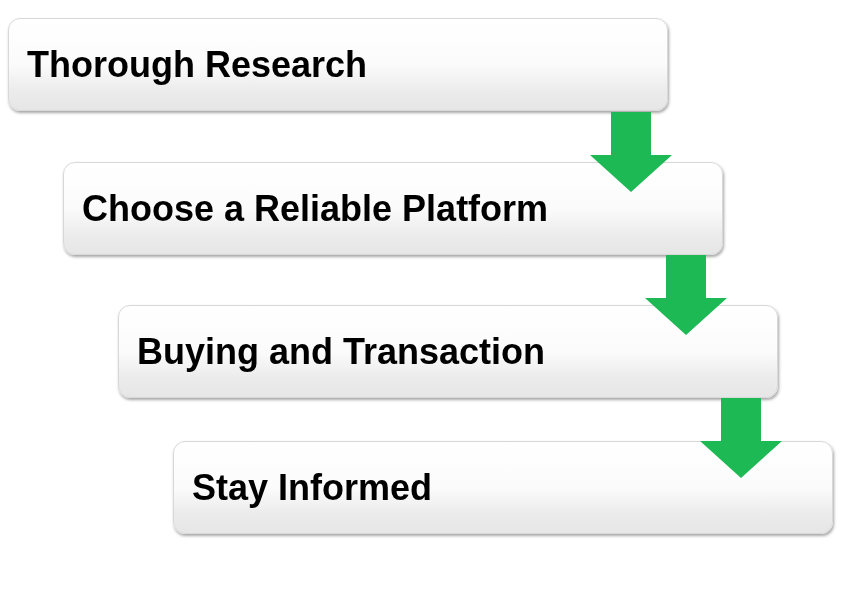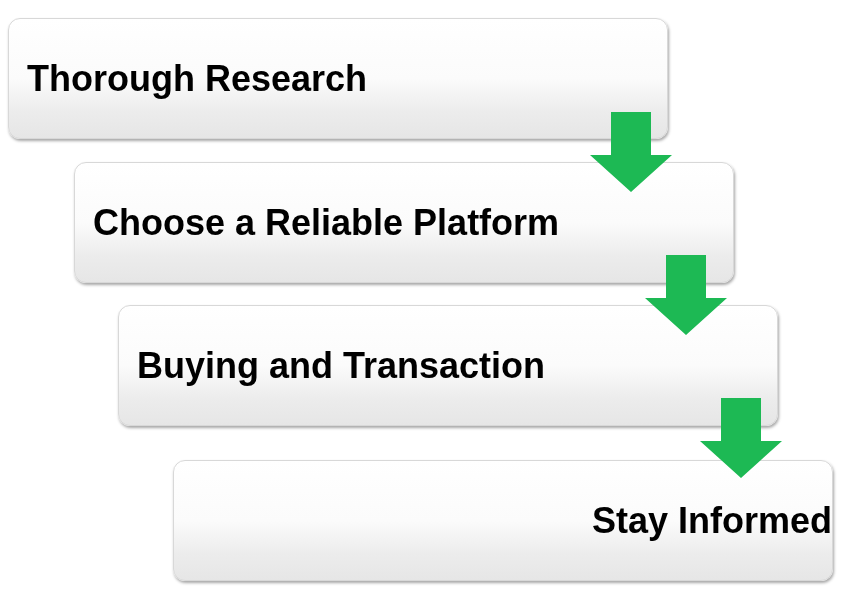--- a/index.html
+++ b/index.html
@@ -1,37 +1,37 @@
 <!DOCTYPE html>
 <html><head>
 <meta charset="utf-8">
 <style>
   html,body{margin:0;padding:0;background:#fff;}
   body{width:865px;height:593px;position:relative;overflow:hidden;font-family:"Liberation Sans",sans-serif;}
-  .box{position:absolute;width:660px;height:121px;border-radius:12px;
+  .box{position:absolute;width:660px;height:93px;border-radius:12px;
     background:linear-gradient(#ffffff 0%,#fbfbfb 50%,#ececec 78%,#e6e6e6 100%);
     border:1px solid #d8d8d8;
     box-shadow:1px 2px 3px rgba(0,0,0,0.35);
     box-sizing:border-box;display:flex;align-items:center;padding-left:18px;}
   .box span{font-weight:bold;font-size:36px;color:#000;letter-spacing:0px;}
   .arrow{position:absolute;width:82px;height:80px;}
 </style>
 </head>
 <body>
 
 <div class="box" style="left:8px;top:18px;">
   <span>Thorough Research</span>
 </div>
-<div class="box" style="left:74px;top:162px;">
+<div class="box" style="left:63px;top:162px;">
   <span>Choose a Reliable Platform</span>
 </div>
 <div class="box" style="left:118px;top:305px;text-align:right;">
   <span>Buying and Transaction</span>
 </div>
-<div class="box" style="left:173px;top:460px;justify-content:flex-end;">
+<div class="box" style="left:173px;top:441px;">
   <span>Stay Informed</span>
 </div>
 
 <svg class="arrow" style="left:590px;top:112px;" viewBox="0 0 82 80">
   <polygon points="21,0 61,0 61,43 82,43 41,80 0,43 21,43" fill="#1db954"></polygon>
 </svg>
 <svg class="arrow" style="left:645px;top:255px;" viewBox="0 0 82 80">
   <polygon points="21,0 61,0 61,43 82,43 41,80 0,43 21,43" fill="#1db954"></polygon>
 </svg>
 <svg class="arrow" style="left:700px;top:398px;" viewBox="0 0 82 80">

